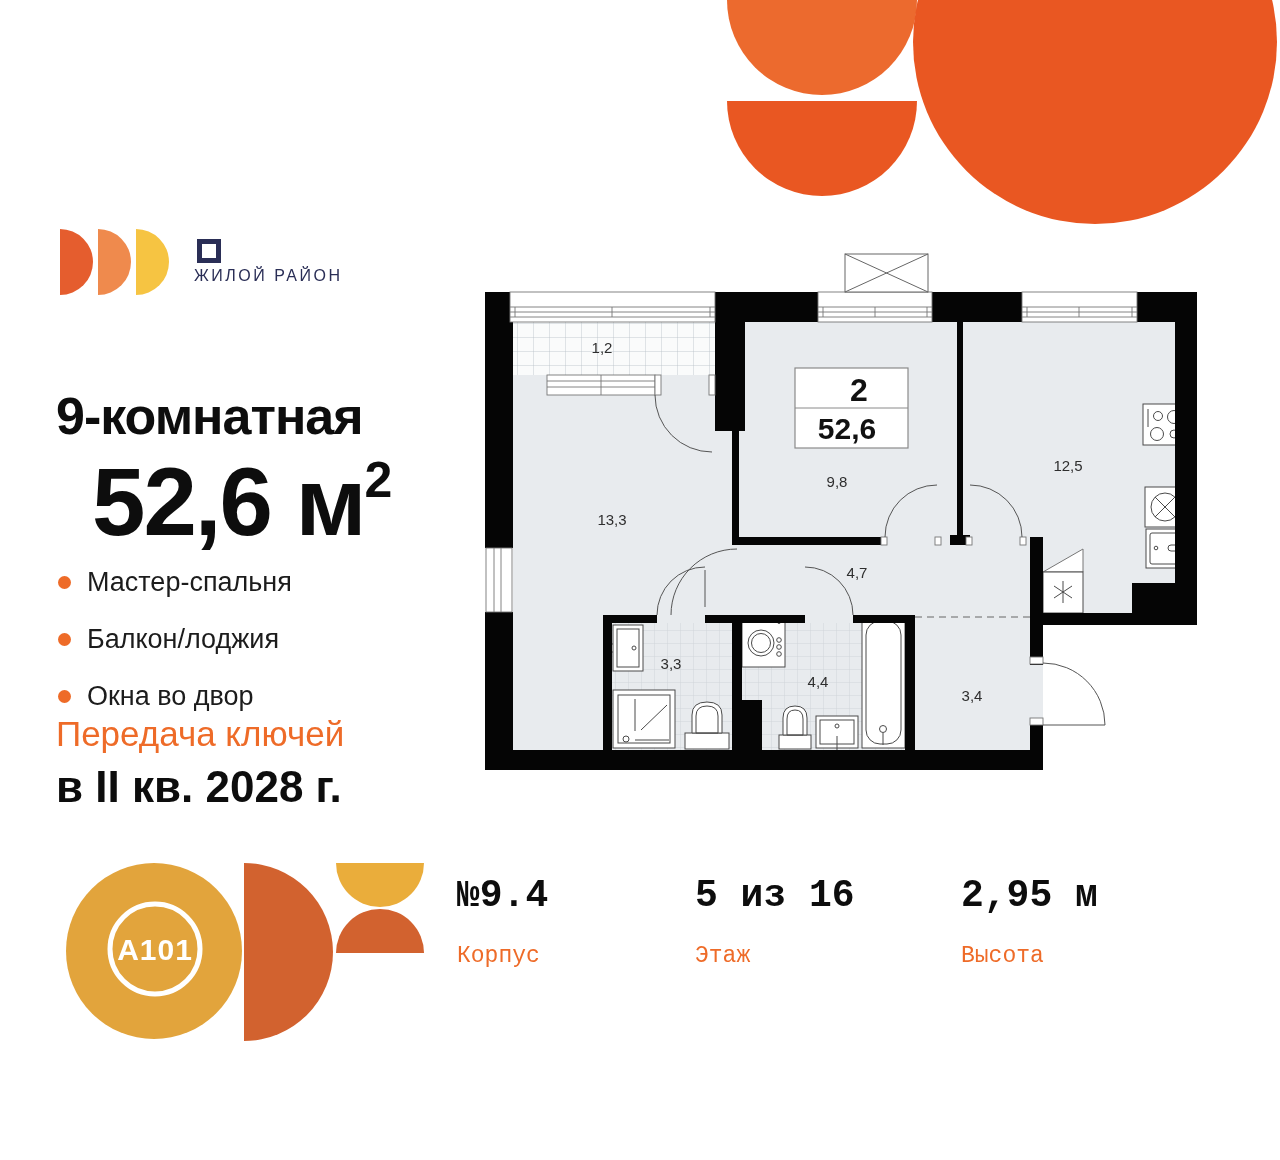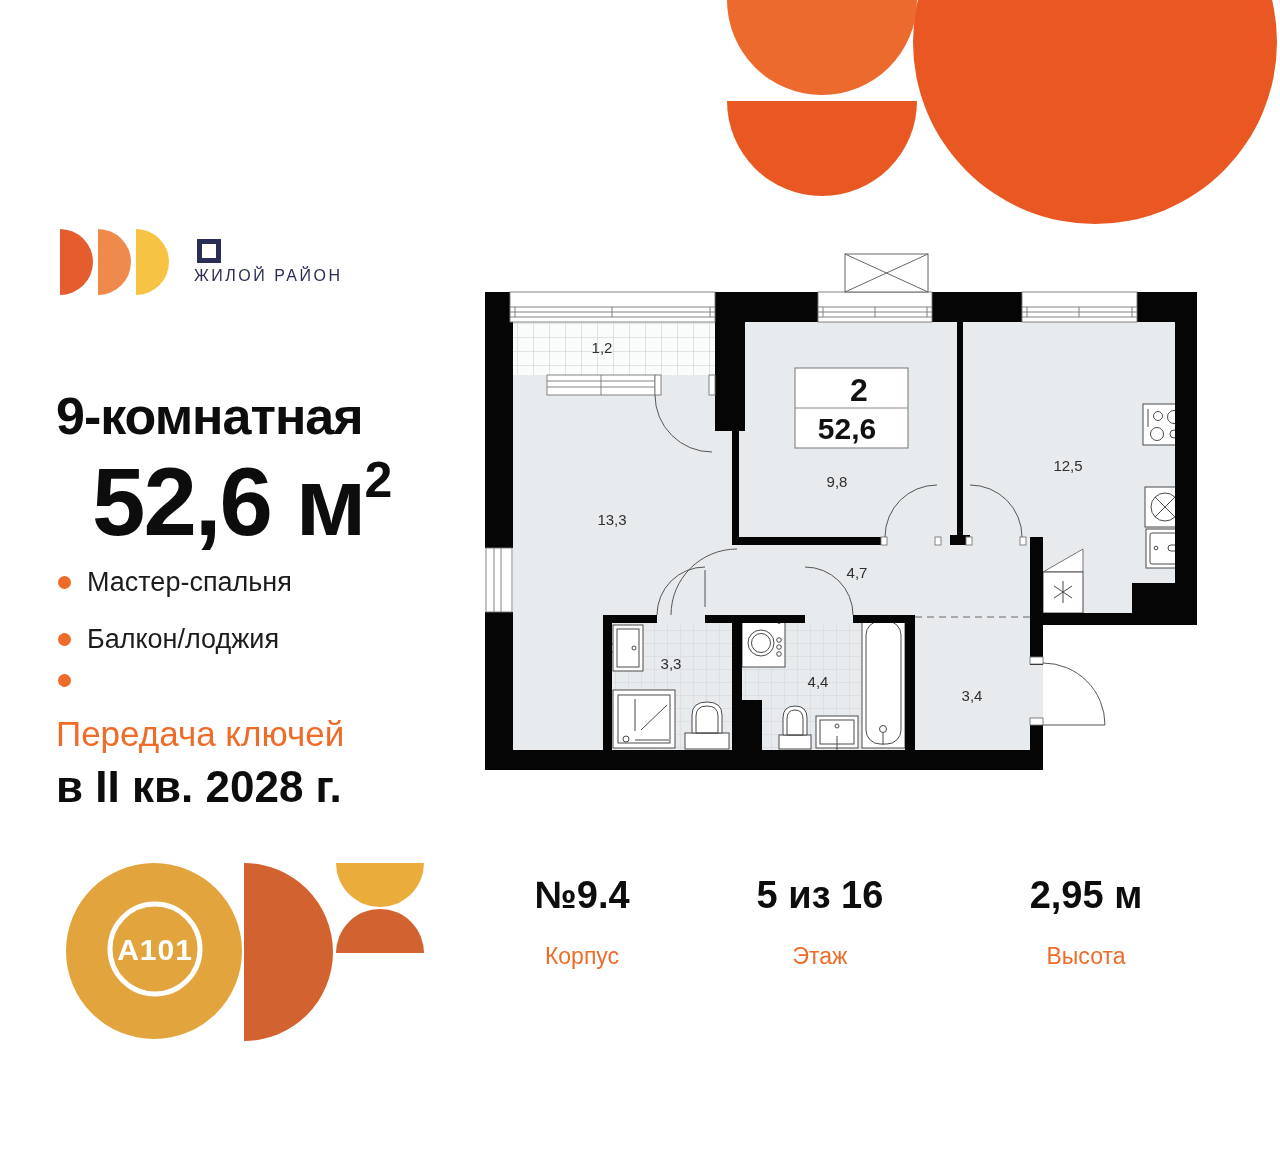--- a/index.html
+++ b/index.html
@@ -21,21 +21,21 @@
 
   
   .features{left:58px;top:548px;list-style:none;margin:0;padding:0;}
   .features li{font-size:27px;line-height:45px;color:#1c1c1c;display:flex;align-items:center;margin-top:12px;}
   .features .dot{width:13px;height:13px;border-radius:50%;background:#EE6B28;margin-right:16px;flex:0 0 auto;}
 
   .handover1{left:56px;top:714px;font-size:35px;font-weight:500;color:#EE6B28;}
   .handover2{left:56px;top:762px;font-size:44px;font-weight:700;}
 
   
-  .stat{top:874px;width:250px;text-align:center;}
+  .stat{top:874px;width:250px;font-family:Liberation Mono, monospace;}
   .stat .val{font-size:38px;font-weight:700;}
   .stat .lab{font-size:23px;color:#EE6B28;margin-top:26px;}
   .stat1{left:457px;} .stat2{left:695px;} .stat3{left:961px;}
 
   svg text{font-family:"Liberation Sans",sans-serif;}
 </style>
 </head>
 <body>
 
 <svg class="abs" style="left:700px;top:0" width="580" height="250" viewBox="0 0 580 250">
@@ -65,20 +65,21 @@
   <li>
       <span class="dot"></span>
       <span>Мастер-спальня</span>
     </li>
   <li>
       <span class="dot"></span>
       <span>Балкон/лоджия</span>
     </li>
   <li>
       <span class="dot"></span>
+      <span>Окна во двор</span>
     </li>
 </ul>
 
 <div class="abs handover1">Передача ключей</div>
 <div class="abs handover2">в II кв. 2028 г.</div>
 
 <svg class="abs" style="left:56px;top:858px" width="375" height="195" viewBox="0 0 375 195">
   <circle cx="98" cy="93" r="88" fill="#E2A43C"></circle>
   <circle cx="99" cy="91" r="45" fill="none" stroke="#fff" stroke-width="5"></circle>
   <text x="99" y="102" text-anchor="middle" font-size="30" font-weight="700" fill="#fff" letter-spacing="1">A101</text>

